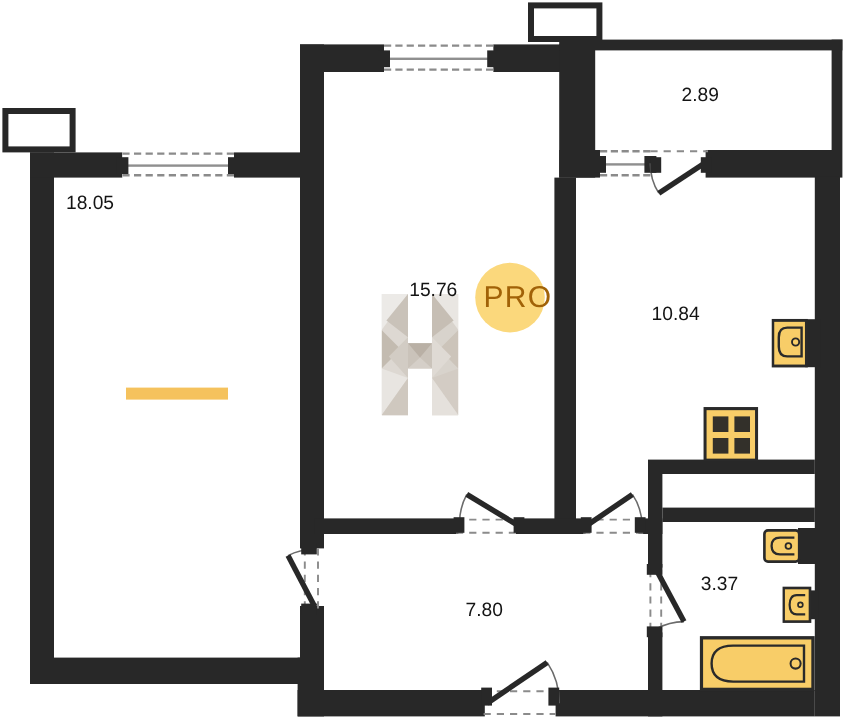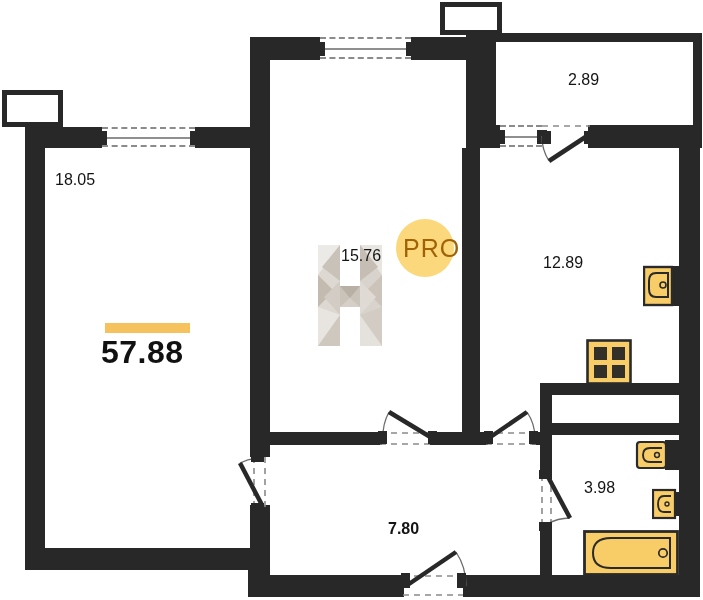--- a/index.html
+++ b/index.html
@@ -175,23 +175,22 @@
     <polygon points="42,36 42,70 58,52" fill="#dfdad4"></polygon>
     <polygon points="64,62 42,70 64,101" fill="#d3ccc4"></polygon>
     <polygon points="42,101 42,70 64,101" fill="#e5e1dc"></polygon>
     <rect x="22" y="41" width="20" height="21" fill="#cac3ba"></rect>
     <polygon points="22,41 42,41 32,53" fill="#b9b0a5"></polygon>
     <polygon points="22,62 32,53 42,62" fill="#d5cfc8"></polygon>
   </svg>
   <div class="wm-badge"></div>
   <div class="wm-badge-text">PRO</div>
 
-  <div class="label" style="left:55px;top:171px;text-align:center;">18.05</div>
-  <div class="label" style="left:341px;top:234px;margin-top:13px;">15.76</div>
+  <div class="label" style="left:55px;top:161px;text-align:center;">18.05</div>
+  <div class="label" style="left:341px;top:234px;">15.76</div>
   <div class="label" style="left:568px;top:71px;">2.89</div>
-  <div class="label" style="left:543px;top:254px;">12.89</div>
-  <div class="label" style="left:388px;top:520px;font-weight:bold;">7.80</div>
-  <div class="label" style="left:584px;top:479px;">3.98</div>
+  <div class="label" style="left:543px;top:254px;">10.84</div>
+  <div class="label" style="left:388px;top:500px;">7.80</div>
+  <div class="label" style="left:584px;top:479px;">3.37</div>
 
   <div class="total-bar"></div>
-  <div class="total-label">57.88</div>
 
 </div>
 
 </body></html>

